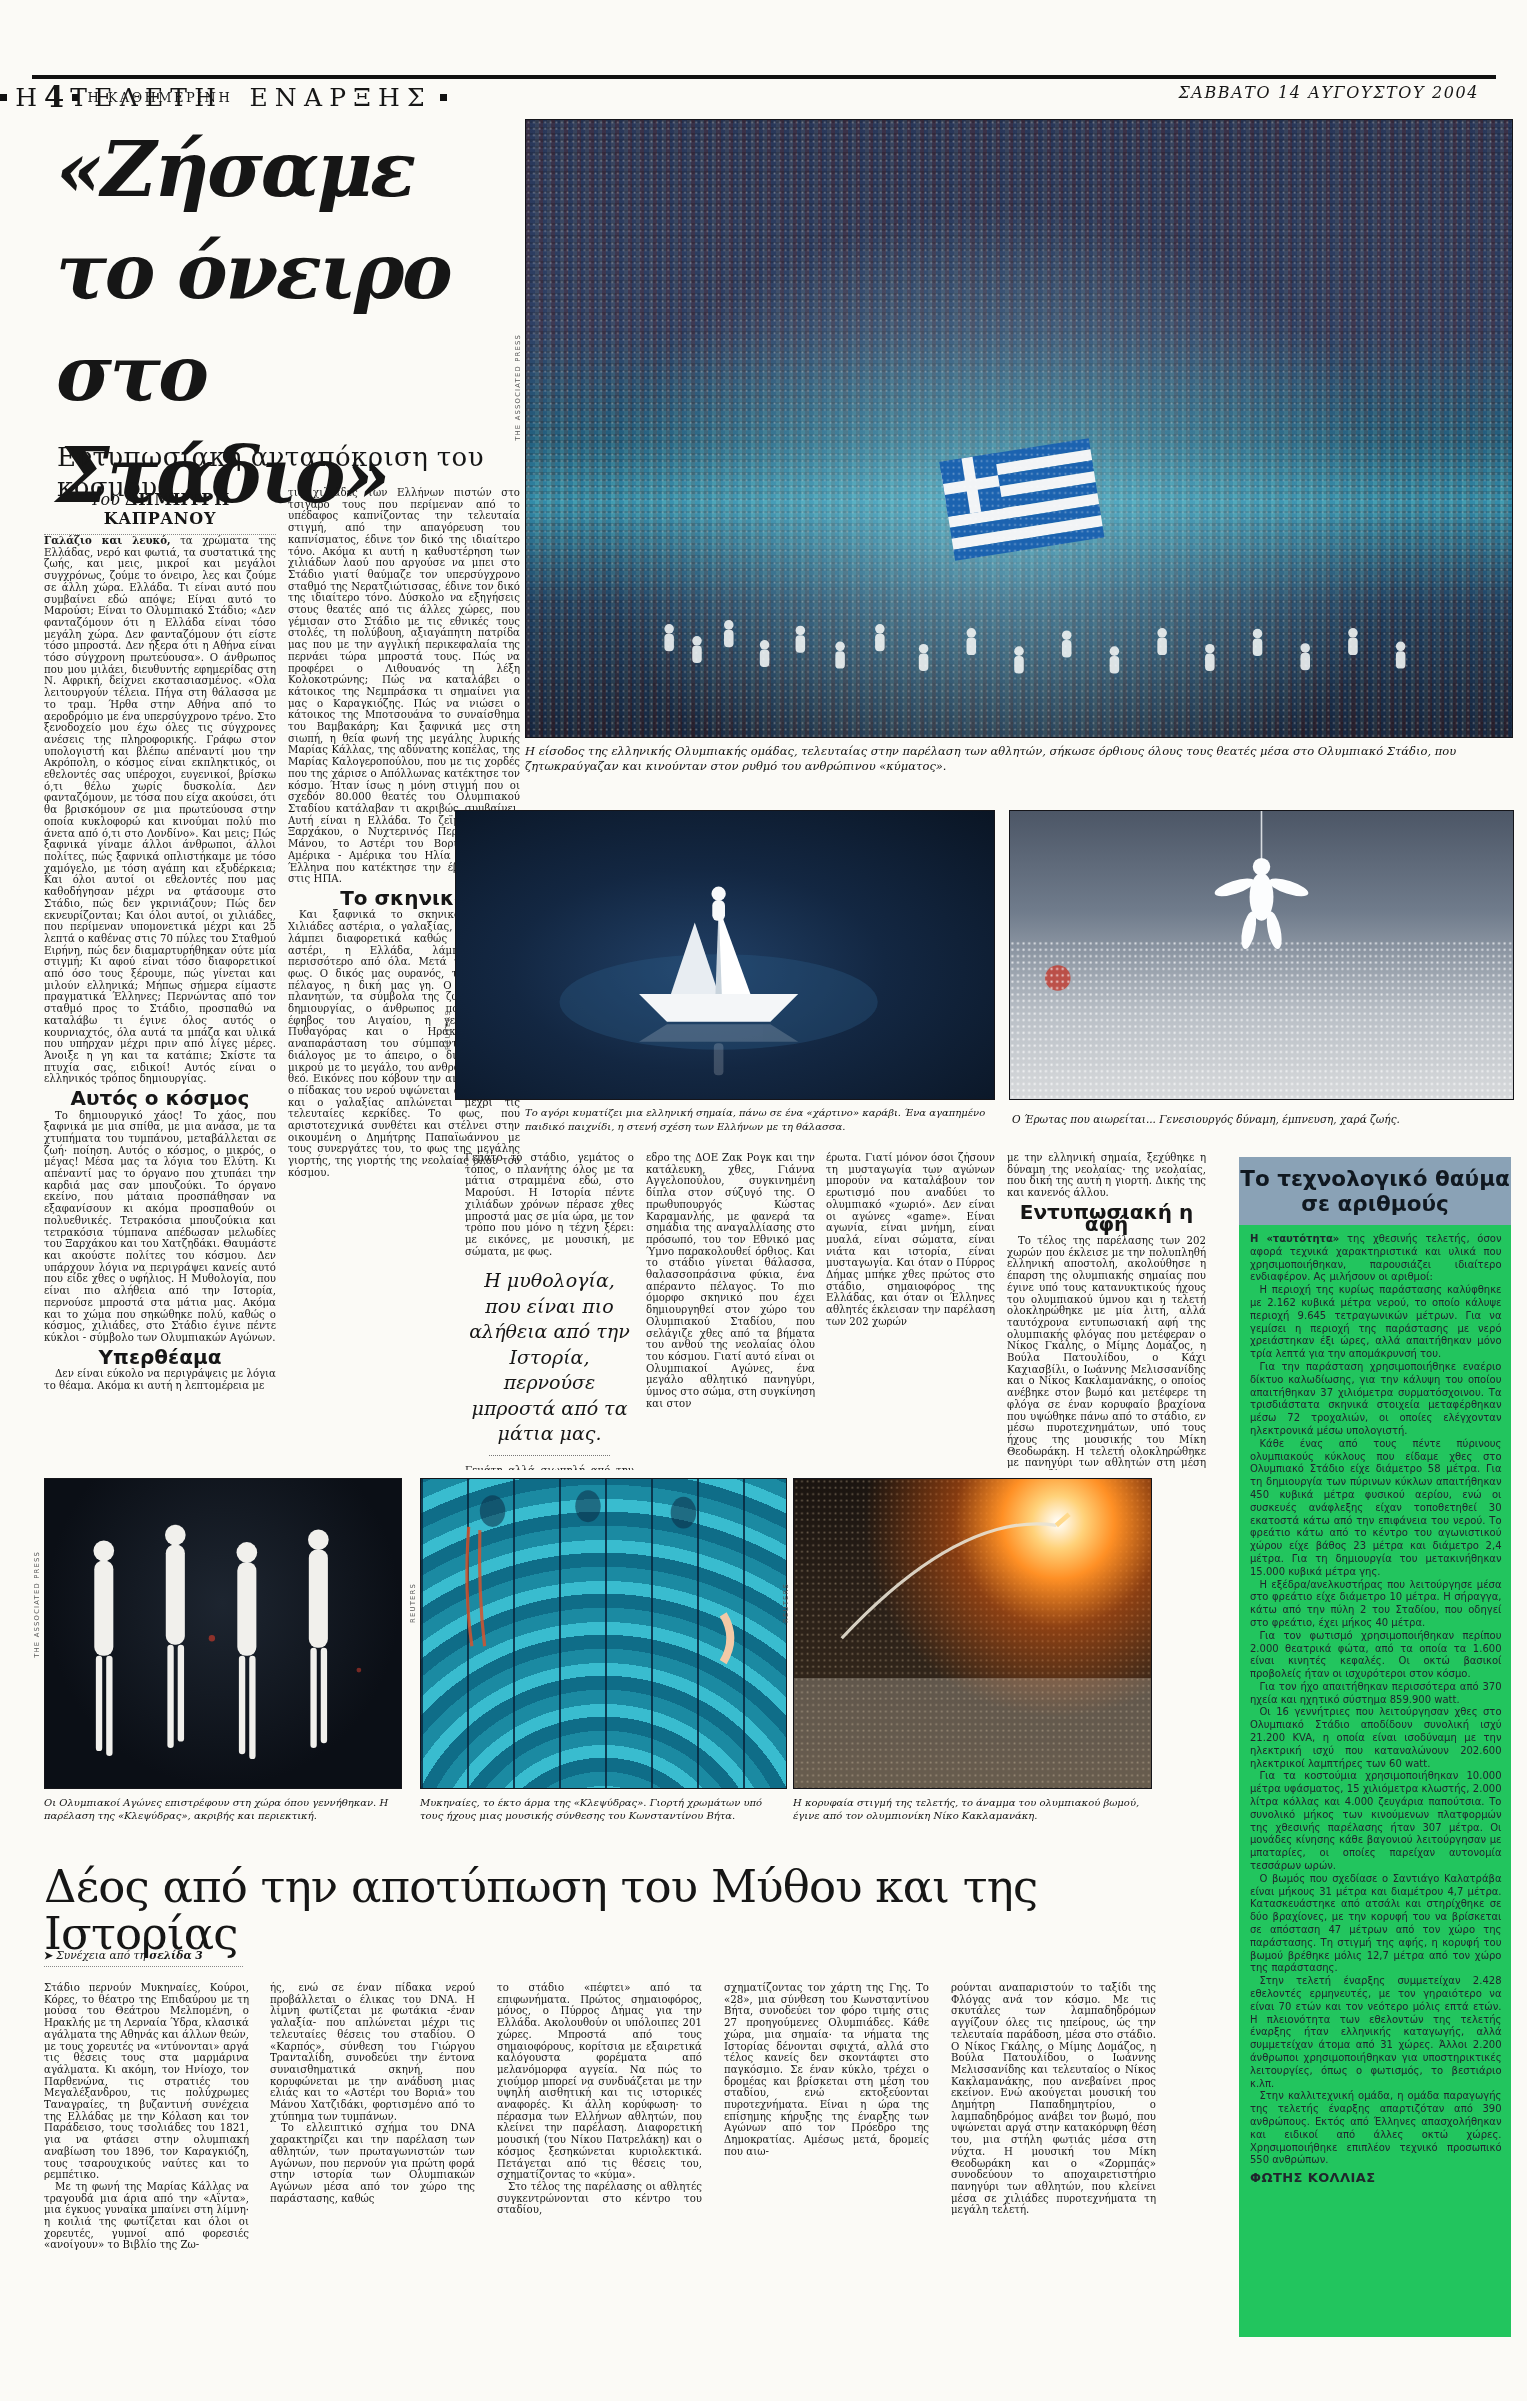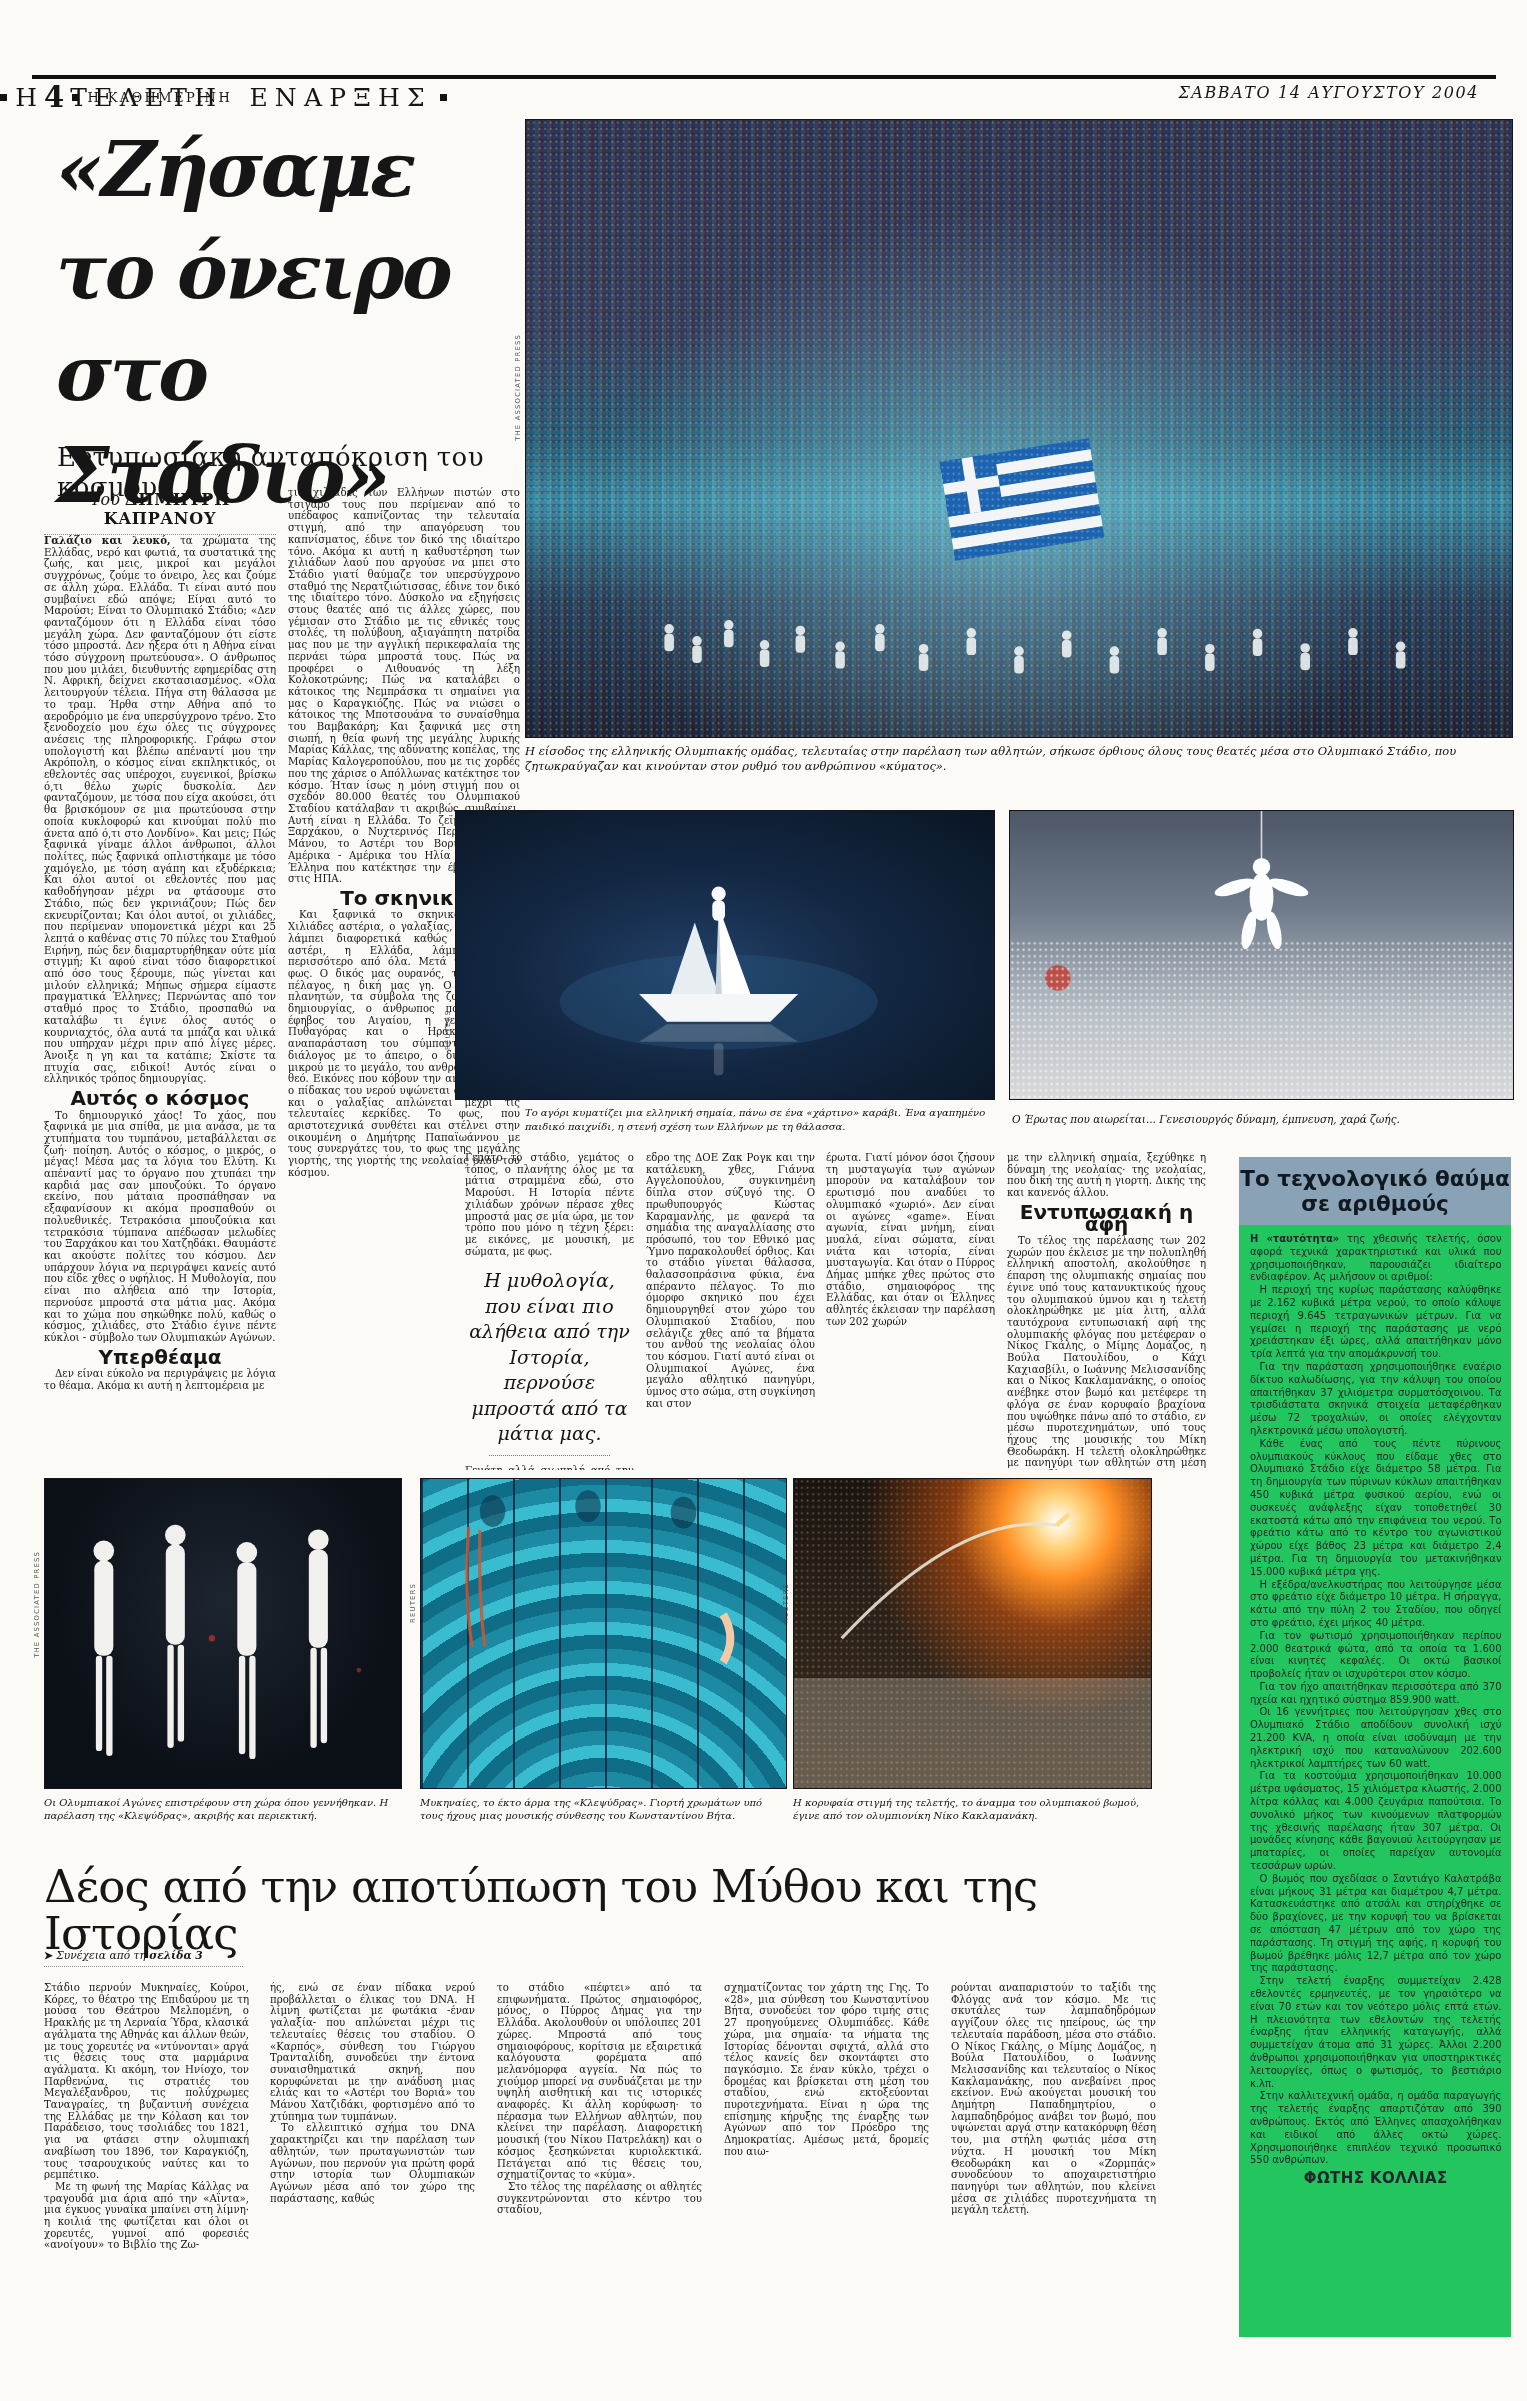--- a/index.html
+++ b/index.html
@@ -91,22 +91,22 @@
   
   #sidebar{left:1239px;top:1157px;width:272px;height:1180px;background:#22c55e;}
   #sidebar-head{position:absolute;left:0;top:0;width:100%;height:68px;background:#8aa2b6;
      display:flex;flex-direction:column;justify-content:center;align-items:center;}
   #sidebar-head div{font-family:"DejaVu Sans",sans-serif;font-weight:bold;font-size:21.5px;
      line-height:25px;color:#101820;}
   #sidebar-body{position:absolute;left:11px;right:9.5px;top:76px;bottom:8px;overflow:hidden;
      font-family:"DejaVu Sans",sans-serif;font-size:10px;line-height:12.8px;
      text-align:justify;color:#20262c;}
   #sidebar-body p{margin:0;text-indent:9.5px;}
-  #sidebar-sig{text-align:center;font-family:"DejaVu Sans",sans-serif;font-weight:bold;
-     font-size:15px;letter-spacing:0.4px;margin-top:4.8px;}
+  #sidebar-sig{text-align:left;font-family:"DejaVu Sans",sans-serif;font-weight:bold;
+     font-size:13px;letter-spacing:0.4px;margin-top:4.8px;}
 
   
   #bot-headline{left:44px;top:1863px;width:1130px;font-size:45px;letter-spacing:-0.8px;
      line-height:1.05;}
   #bot-cont{left:44px;top:1949px;width:199px;font-size:10.7px;font-style:italic;
      border-bottom:1.6px dotted #888;padding-bottom:4px;}
   #bot-cont b{font-style:italic;}
   .arrow{font-style:normal;font-weight:bold;margin-right:3.2px;}
   .botcol{top:1982px;height:414px;}
   #bcol1{left:44px;width:205px;}

